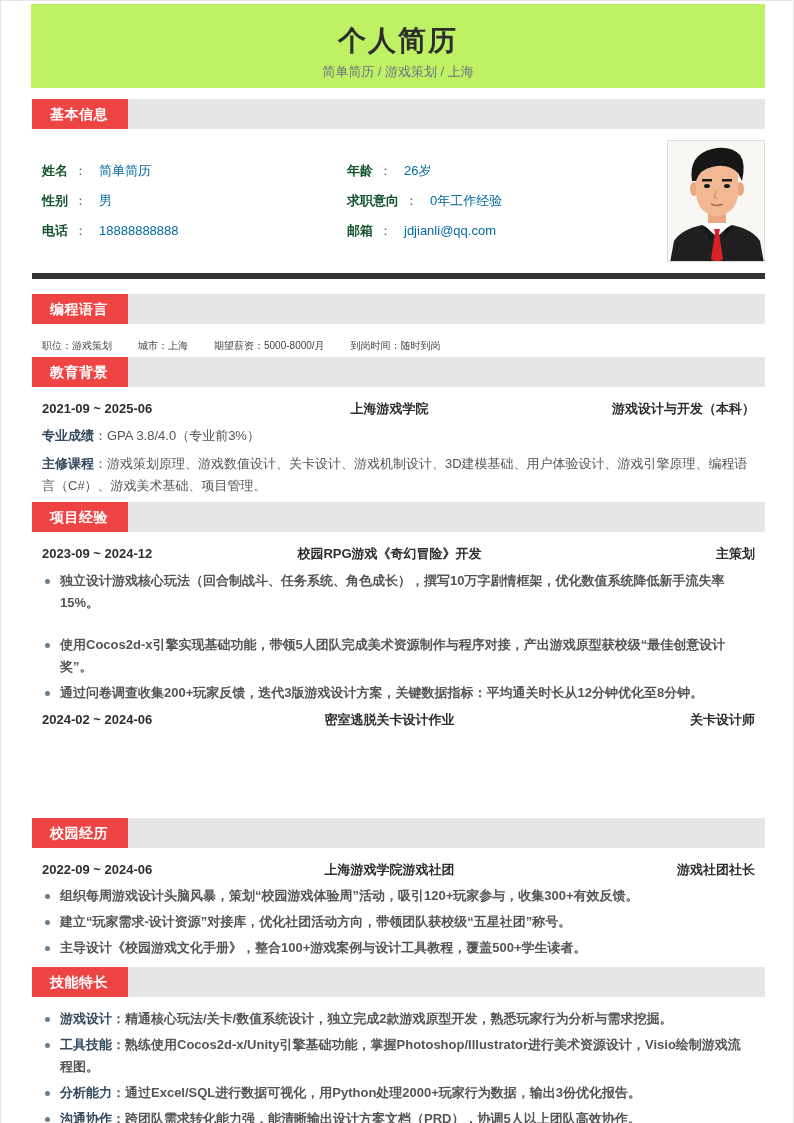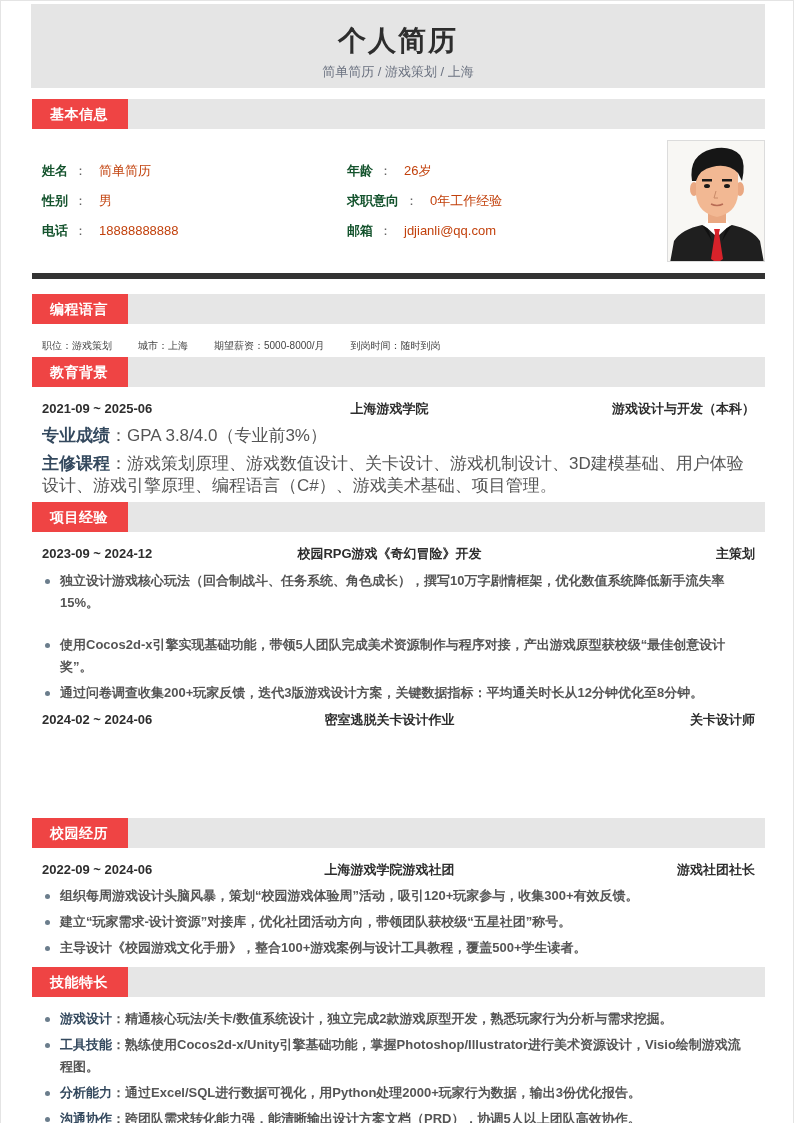--- a/index.html
+++ b/index.html
@@ -9,61 +9,61 @@
       color: #444;
       position: relative;
     }
     .page {
       position: absolute; left: 0; top: 0; width: 794px; height: 1123px;
       border: 1px solid #e4e4e4; border-bottom: none;
       overflow: hidden;
     }
     .header {
       position: absolute; left: 30px; top: 3px; width: 734px; height: 84px;
-      background: #e5e5e5; text-align: center;
+      background: #bef264; text-align: center;
     }
     .header .title {
       font-size: 28px; font-weight: bold; color: #2d2d2d;
       letter-spacing: 2px; margin-top: 20px; line-height: 34px;
     }
     .header .subtitle {
       font-size: 13px; color: #6b7280; margin-top: 6px; line-height: 16px;
     }
     .section-bar {
       position: absolute; left: 31px; width: 733px; height: 30px;
       background: #e6e6e6;
     }
     .section-bar .tab {
       position: absolute; left: 0; top: 0; height: 30px; width: 96px;
       background: #ef4444; color: #ffffff; font-weight: bold; font-size: 14px;
       line-height: 30px; padding-left: 18px; letter-spacing: 0.5px;
     }
     .info-row { position: absolute; height: 20px; font-size: 13px; line-height: 20px; white-space: nowrap; }
     .info-row .lbl { color: #14532d; font-weight: bold; display: inline-block; }
     .info-row .colon { color: #666; display: inline-block; margin: 0 12px 0 6px; }
-    .info-row .val { color: #c2410c; display: inline-block; }
+    .info-row .val { color: #0369a1; display: inline-block; }
     .photo {
       position: absolute; left: 666px; top: 139px; width: 98px; height: 122px;
       border: 1px solid #dcdcdc; background: #f7f7f5; overflow: hidden;
     }
     .divider {
       position: absolute; left: 31px; top: 272px; width: 733px; height: 6px; background: #333;
     }
     .intent-row {
       position: absolute; left: 41px; top: 336px; font-size: 10px; line-height: 18px; color: #444; white-space: nowrap;
     }
     .intent-row span { margin-right: 26px; }
     .entry-head {
       position: absolute; left: 41px; width: 713px; height: 20px; font-size: 13px; font-weight: bold; color: #2d2d2d; line-height: 20px;
     }
     .entry-head .date { position: absolute; left: 0; }
     .entry-head .org { position: absolute; left: 0; right: 18px; text-align: center; }
     .entry-head .role { position: absolute; right: 0; }
     .para {
-      position: absolute; left: 41px; width: 715px; font-size: 17px; line-height: 22px; color: #555;
+      position: absolute; left: 41px; width: 715px; font-size: 13px; line-height: 22px; color: #555;
     }
     .para b { color: #34495e; }
     .bullets { position: absolute; left: 41px; width: 700px; list-style: none; }
     .bullets li {
       position: relative; padding-left: 18px; font-size: 13px; line-height: 22px; color: #555; margin-bottom: 4px; font-weight: bold;
     }
     .bullets li::before {
       content: ""; position: absolute; left: 3px; top: 9px; width: 5px; height: 5px; border-radius: 50%; background: #6b7d8c;
     }
     .bullets li b { color: #34495e; }

